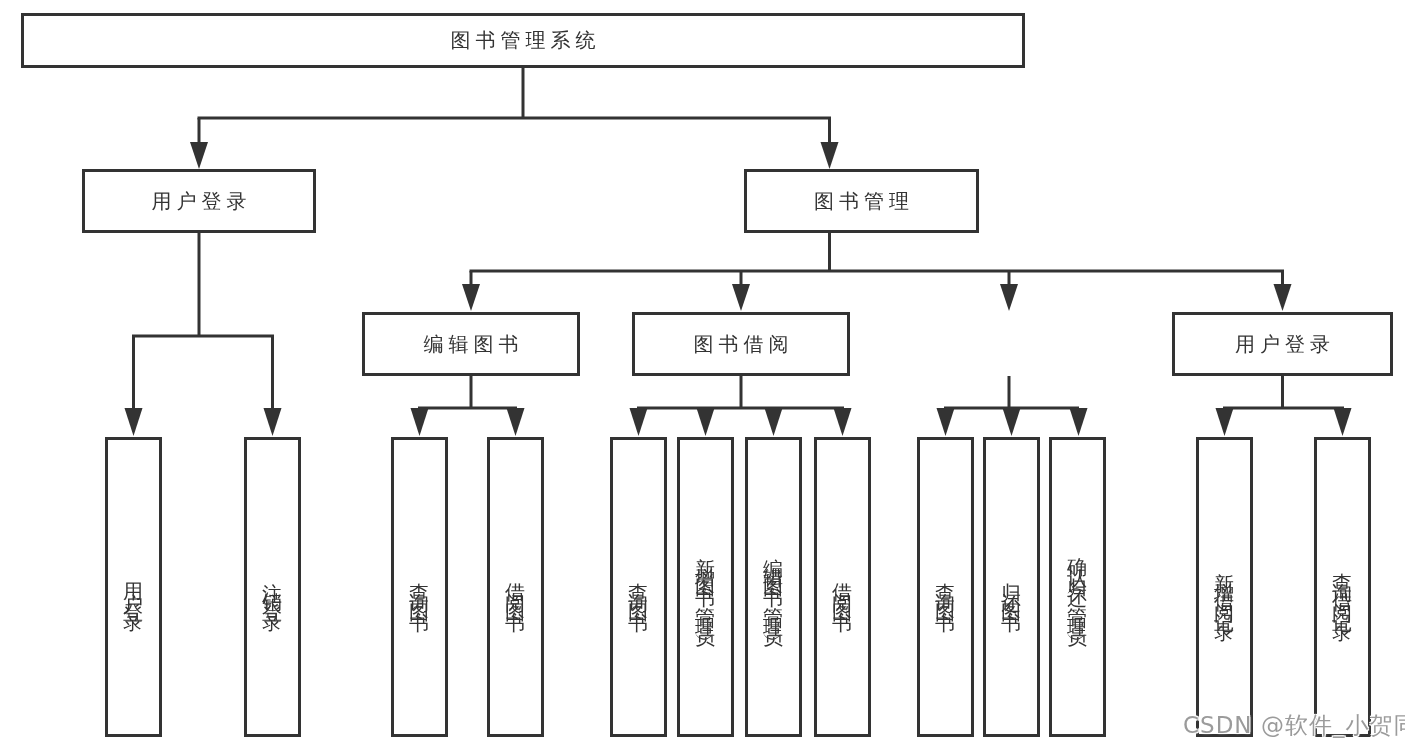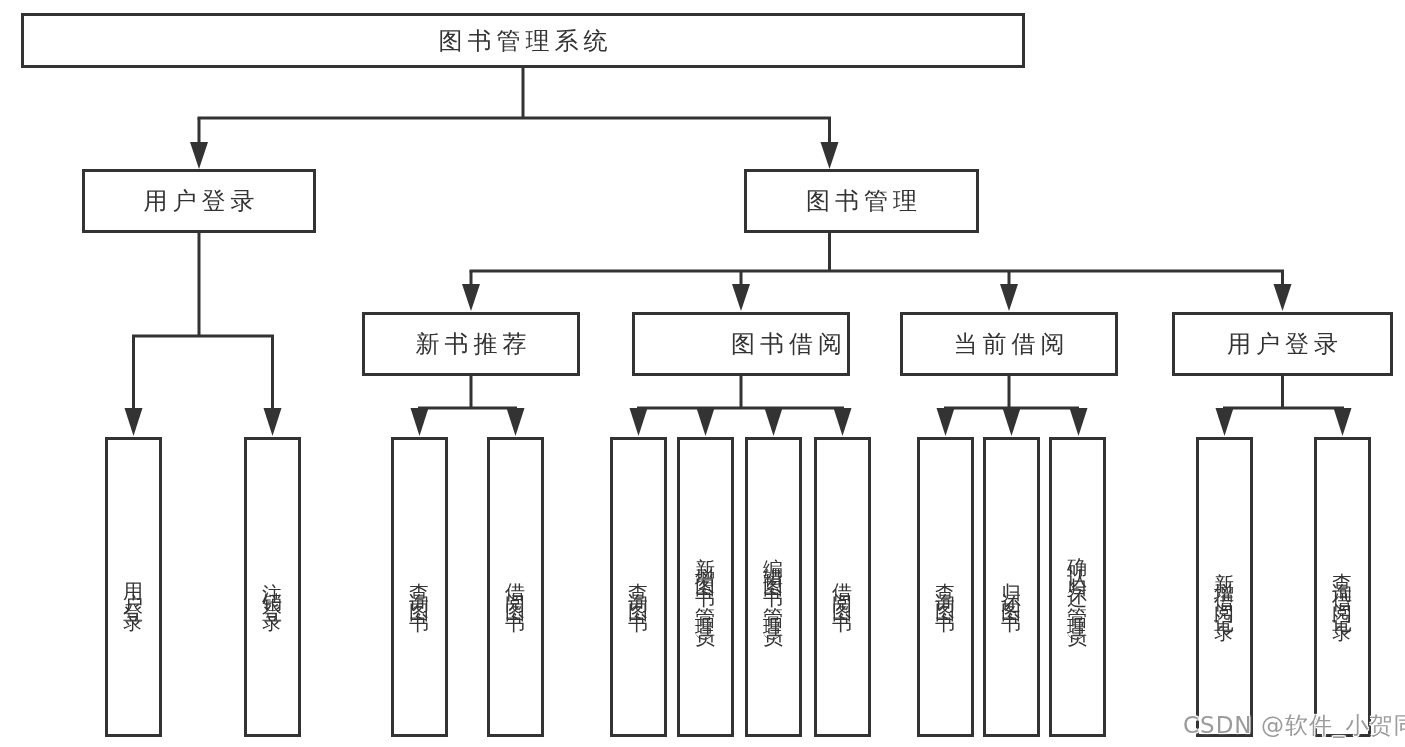--- a/index.html
+++ b/index.html
@@ -17,35 +17,35 @@
   svg.connectors .lines path{stroke:var(--line-color);stroke-width:3;fill:none;}
   svg.connectors .heads polygon{fill:var(--line-color);stroke:none;}
 
   .node{
     position:absolute;
     border:3px solid var(--line-color);
     background:#ffffff;
     display:flex;align-items:center;justify-content:center;
     color:var(--text-color);
   }
-  .node.h{font-size:24px;letter-spacing:5px;text-indent:5px;white-space:nowrap;}
+  .node.h{font-size:20px;letter-spacing:5px;text-indent:5px;white-space:nowrap;}
   .node.v{top:437px;width:57px;height:300px;}
   .node.v .vtext{
     writing-mode:vertical-rl;
     font-size:20px;
     letter-spacing:10px;
     line-height:1;
     color:var(--text-color);
   }
 
   .b-root{left:21px;top:13px;width:1004px;height:55px;}
   .b-user-login{left:82px;top:169px;width:234px;height:64px;}
   .b-book-mgmt{left:712px;top:169px;width:235px;height:64px;margin-left:32px;}
   .b-new-book{left:362px;top:312px;width:218px;height:64px;}
-  .b-book-borrow{left:632px;top:312px;width:218px;height:64px;justify-content:flex-end;}
+  .b-book-borrow{left:632px;top:312px;width:218px;height:64px;}
   .b-current-borrow{left:900px;top:312px;width:218px;height:64px;}
   .b-borrow-record{left:1172px;top:312px;width:221px;height:64px;}
 
   .b-a1{left:105px;}
   .b-a2{left:244px;}
   .b-b1{left:391px;}
   .b-b2{left:487px;}
   .b-c1{left:610px;}
   .b-c2{left:677px;}
   .b-c3{left:745px;}
@@ -129,27 +129,24 @@
   </div>
 
   <div class="node h b-user-login">
     <span>用户登录</span>
   </div>
   <div class="node h b-book-mgmt">
     <span>图书管理</span>
   </div>
 
   <div class="node h b-new-book">
-    <span>新书推荐</span>
+    <span>编辑图书</span>
   </div>
   <div class="node h b-book-borrow">
     <span>图书借阅</span>
-  </div>
-  <div class="node h b-current-borrow">
-    <span>当前借阅</span>
   </div>
   <div class="node h b-borrow-record">
     <span>用户登录</span>
   </div>
 
   <div class="node v b-a1">
     <span class="vtext">用户登录</span>
   </div>
   <div class="node v b-a2">
     <span class="vtext">注销登录</span>

